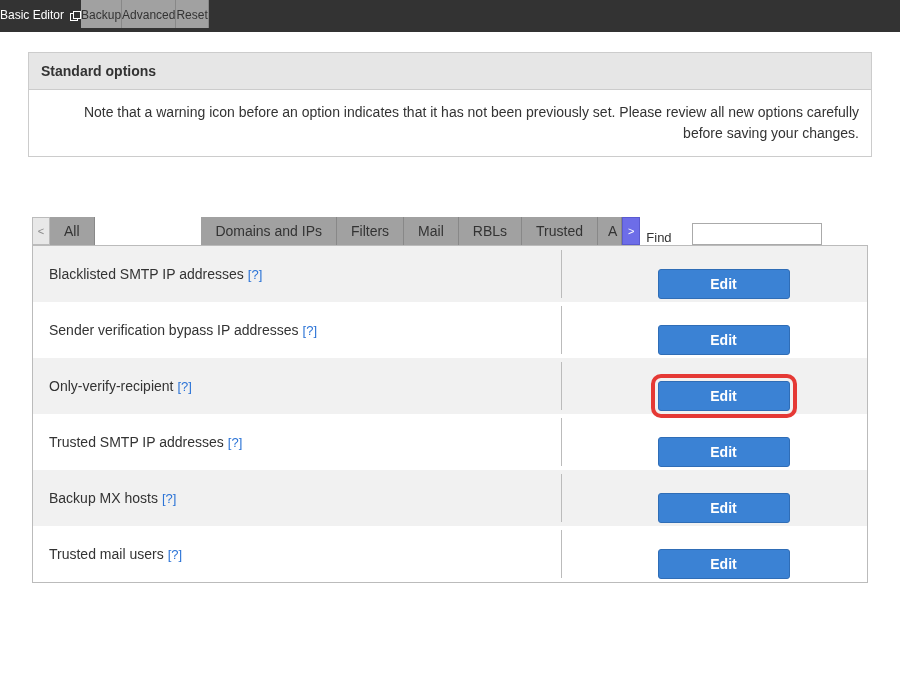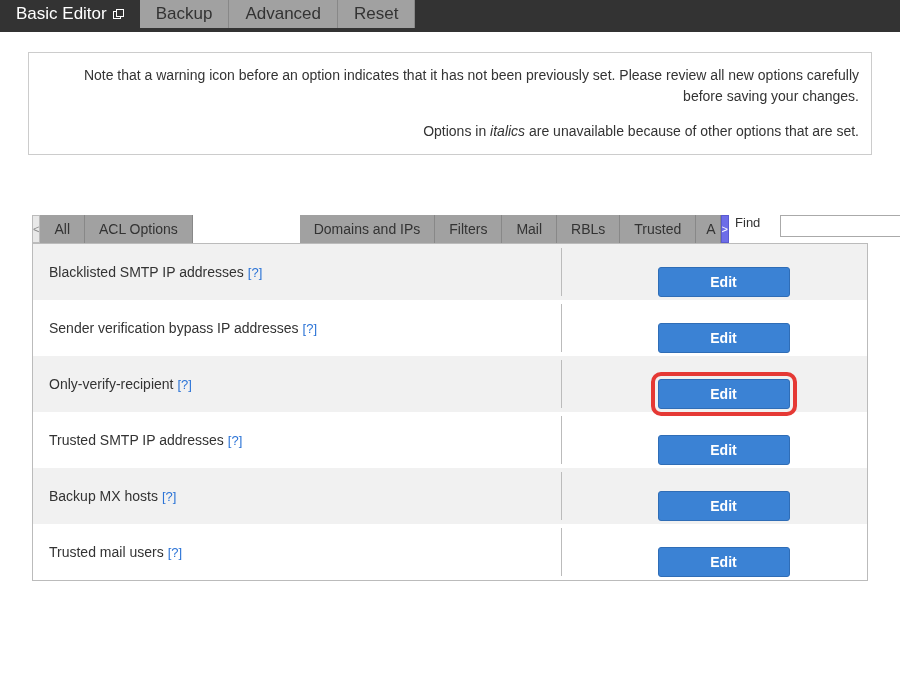--- a/index.html
+++ b/index.html
@@ -10,28 +10,28 @@
       background: #fff;
       width: 900px;
     }
     .top-tabs {
       display: flex;
       background: #333;
       height: 32px;
       border-bottom: 4px solid #333;
     }
     .top-tab {
-      padding: 6px 16px;
+      padding: 6px 0;
       background: #a1a1a1;
       color: #333;
       border-right: 1px solid #888;
       display: flex;
-      align-items: center;
-      cursor: pointer;
-      font-size: 17px;
+      align-items: flex-end;
+      cursor: pointer;
+      font-size: 12px;
     }
     .top-tab.active {
       background: #333;
       color: #fff;
       border-right: none;
     }
     .popup-icon {
       margin-left: 6px;
       display: inline-flex;
     }
@@ -98,21 +98,21 @@
       margin-top: 40px;
     }
     .filter-tab.highlighted {
       outline: 3px solid #e53935;
       outline-offset: -1px;
       position: relative;
       z-index: 2;
     }
     .find-area {
       display: flex;
-      align-items: flex-start;
+      align-items: flex-end;
       margin-left: 6px;
       gap: 20px;
     }
     .find-label { font-size: 13px; }
     .find-input {
       width: 130px;
       height: 22px;
       border: 1px solid #aaa;
       padding: 2px 4px;
       font-size: 13px;
@@ -222,36 +222,31 @@
       <span>Advanced</span>
     </div>
   <div class="top-tab">
       <span>Reset</span>
     </div>
 </div>
 
 <div class="content-area">
 
   <div class="info-box">
+    <div class="info-header">Standard options</div>
     <div class="info-body">
       <p>Note that a warning icon before an option indicates that it has not been previously set. Please review all new options carefully before saving your changes.</p>
-      <p>
-        <span>Options in </span><em>italics</em><span> are unavailable because of other options that are set.</span>
-      </p>
     </div>
   </div>
 
   <div class="filter-row">
     <div class="scroll-btn">&lt;</div>
     <div class="filter-tabs">
       <div class="filter-tab">
           <span>All</span>
-        </div>
-      <div class="filter-tab">
-          <span>ACL Options</span>
         </div>
       <div class="filter-tab active highlighted">
           <span>Access Lists</span>
         </div>
       <div class="filter-tab">
           <span>Domains and IPs</span>
         </div>
       <div class="filter-tab">
           <span>Filters</span>
         </div>

